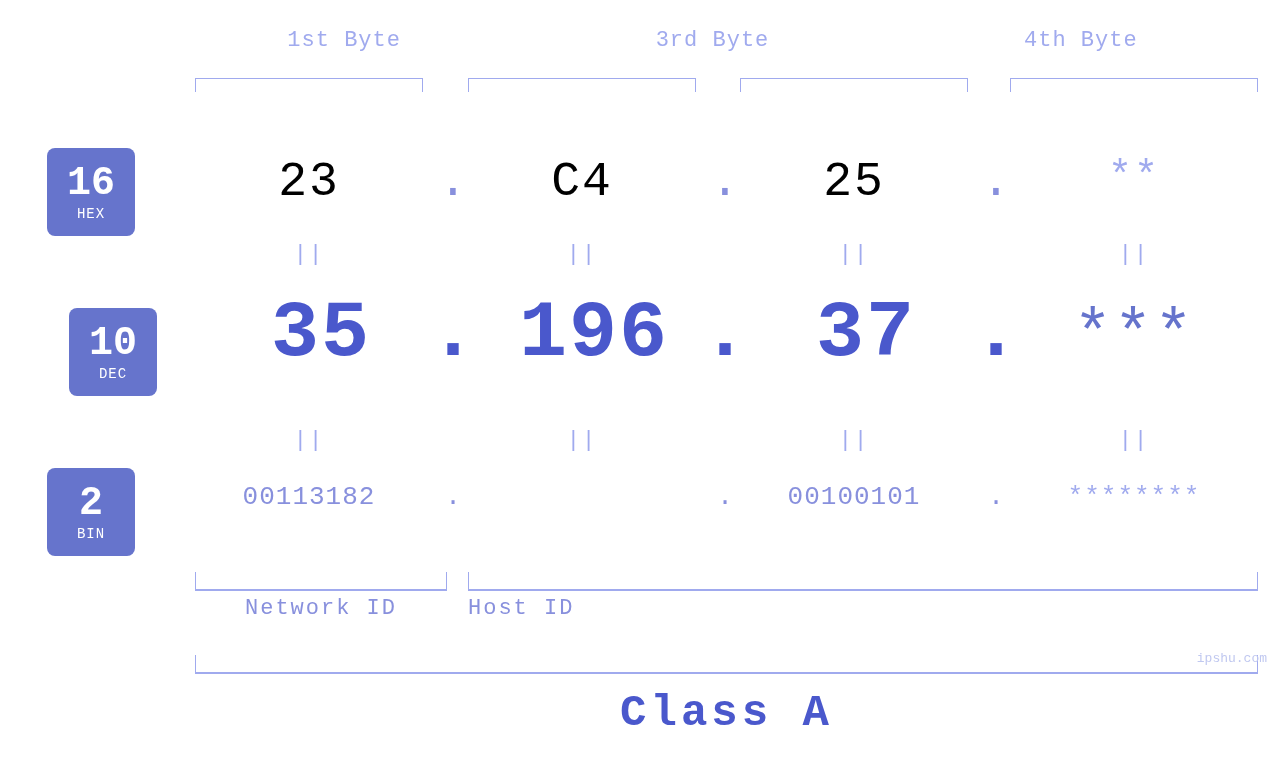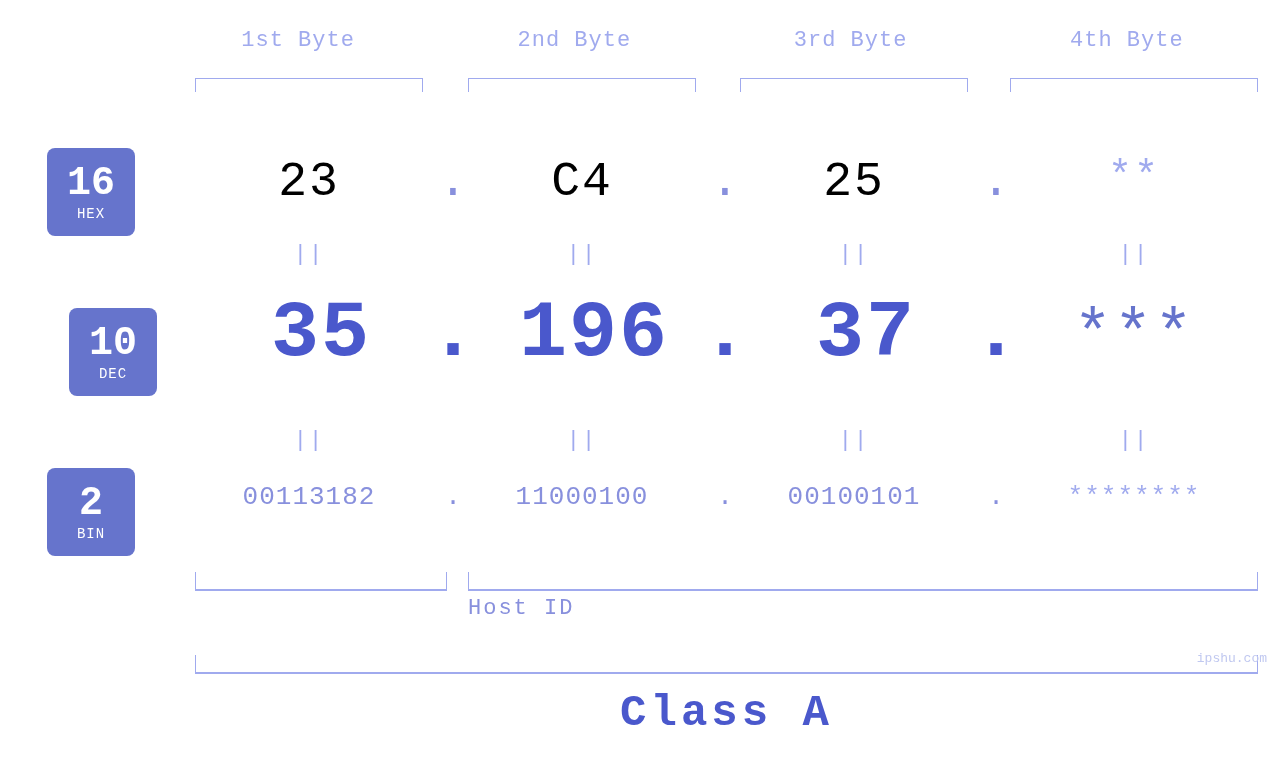--- a/index.html
+++ b/index.html
@@ -135,21 +135,20 @@
     }
 
   </style>
 </head>
 <body>
 
 <div class="main-container">
 
   <div class="col-headers">
     <div class="col-header">1st Byte</div>
-    <div class="col-header">2nd Byte</div>
     <div class="col-header">3rd Byte</div>
     <div class="col-header">4th Byte</div>
   </div>
 
   <svg class="bracket-svg" style="left:195px;top:78px;width:228px;height:16px;">
     <line x1="0" y1="14" x2="0" y2="0" stroke="#a0aaee" stroke-width="2"></line>
     <line x1="0" y1="0" x2="228" y2="0" stroke="#a0aaee" stroke-width="2"></line>
     <line x1="228" y1="0" x2="228" y2="14" stroke="#a0aaee" stroke-width="2"></line>
   </svg>
 
@@ -262,42 +261,42 @@
   <div style="position:absolute;top:428px;left:1010px;width:248px;display:flex;align-items:center;justify-content:center;">
     <span class="equals-sym">||</span>
   </div>
 
   <div style="position:absolute;top:482px;left:195px;width:228px;display:flex;align-items:center;justify-content:center;">
     <span class="val-bin">00113182</span>
   </div>
   <div style="position:absolute;top:482px;left:423px;width:60px;display:flex;align-items:center;justify-content:center;">
     <span class="dot-bin">.</span>
   </div>
-  <div style="position:absolute;top:482px;left:468px;width:228px;display:flex;align-items:center;justify-content:center;">
-    <span class="val-bin">11000100</span>
-  </div>
   <div style="position:absolute;top:482px;left:695px;width:60px;display:flex;align-items:center;justify-content:center;">
     <span class="dot-bin">.</span>
   </div>
   <div style="position:absolute;top:482px;left:740px;width:228px;display:flex;align-items:center;justify-content:center;">
     <span class="val-bin">00100101</span>
   </div>
   <div style="position:absolute;top:482px;left:966px;width:60px;display:flex;align-items:center;justify-content:center;">
     <span class="dot-bin">.</span>
   </div>
   <div style="position:absolute;top:482px;left:1010px;width:248px;display:flex;align-items:center;justify-content:center;">
     <span class="val-bin-star">********</span>
   </div>
 
   <svg class="bracket-svg" style="left:195px;top:572px;width:252px;height:20px;">
     <line x1="0" y1="0" x2="0" y2="18" stroke="#a0aaee" stroke-width="2"></line>
     <line x1="0" y1="18" x2="252" y2="18" stroke="#a0aaee" stroke-width="2"></line>
     <line x1="252" y1="18" x2="252" y2="0" stroke="#a0aaee" stroke-width="2"></line>
   </svg>
 
+  <div style="position:absolute;top:596px;left:195px;width:252px;display:flex;align-items:center;justify-content:center;">
+    <span style="font-size:22px;color:#8890dd;letter-spacing:2px;font-family:'Courier New',Courier,monospace;">Network ID</span>
+  </div>
 
   <svg class="bracket-svg" style="left:468px;top:572px;width:790px;height:20px;">
     <line x1="0" y1="0" x2="0" y2="18" stroke="#a0aaee" stroke-width="2"></line>
     <line x1="0" y1="18" x2="790" y2="18" stroke="#a0aaee" stroke-width="2"></line>
     <line x1="790" y1="18" x2="790" y2="0" stroke="#a0aaee" stroke-width="2"></line>
   </svg>
 
   <div style="position:absolute;top:596px;left:468px;width:790px;display:flex;align-items:center;">
     <span style="font-size:22px;color:#8890dd;letter-spacing:2px;font-family:'Courier New',Courier,monospace;">Host ID</span>
   </div>

